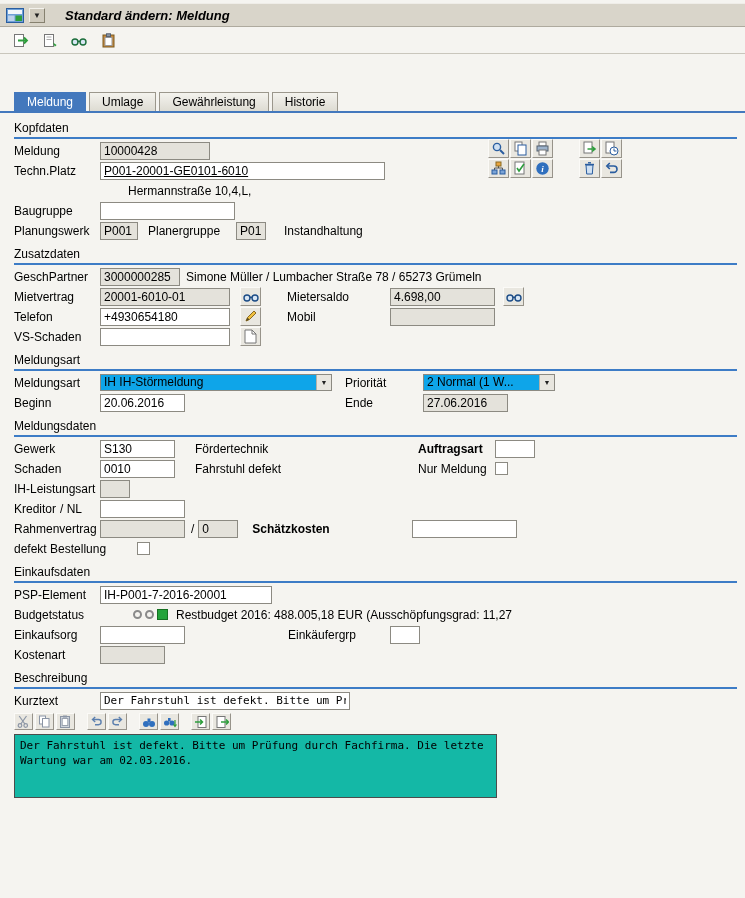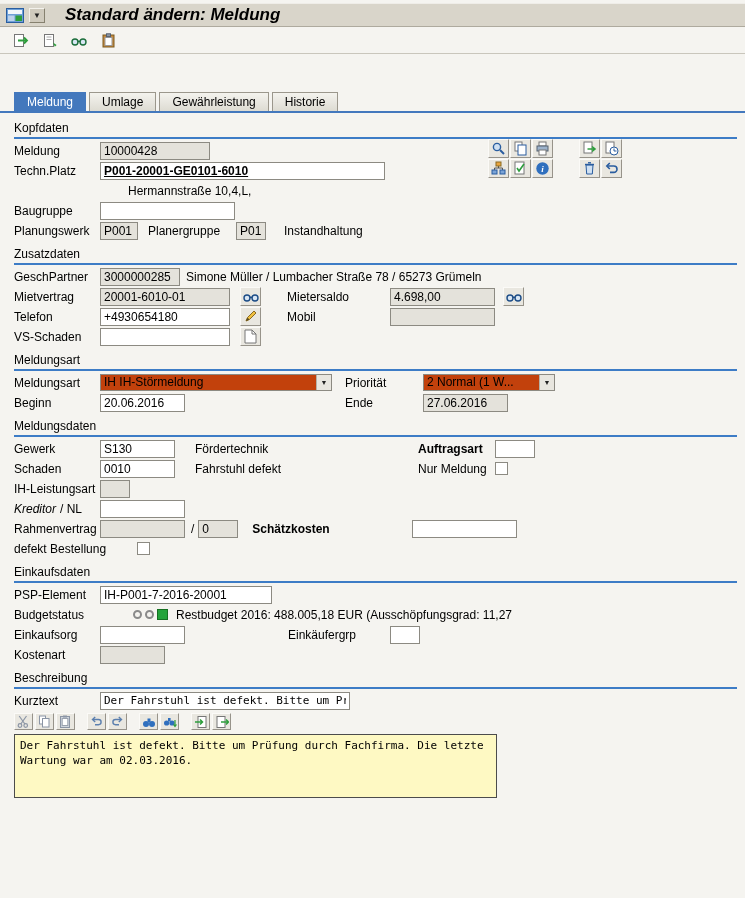--- a/index.html
+++ b/index.html
@@ -13,21 +13,21 @@
     margin-top:3px; height:22px; background:#d9d5ca;
     border-top:1px solid #efede8; border-bottom:1px solid #aeaa9e;
     display:flex; align-items:center; padding:0 6px;
   }
   .appicon { display:flex; align-items:center; }
   .mini-drop {
     width:16px; height:15px; margin-left:5px; background:#cfcabd;
     border:1px solid; border-color:#f4f2ec #86816f #86816f #f4f2ec;
     display:flex; align-items:center; justify-content:center; font-size:8px; color:#222;
   }
-  .title { font-weight:bold; font-style:italic; font-size:17px; margin-left:20px; }
+  .title { font-weight:bold; font-style:italic; font-size:13px; margin-left:20px; }
   
   .apptoolbar {
     height:26px; display:flex; align-items:center; gap:7px; padding-left:10px;
     background:#f5f4f0; border-bottom:1px solid #c9c6bc;
   }
   .tbtn { width:22px; height:20px; display:flex; align-items:center; justify-content:center; background:transparent; border:none; padding:0; }
   .gaptop { height:38px; }
   
   .tabstrip { display:flex; align-items:flex-end; padding-left:14px; border-bottom:2px solid #4378bd; }
   .tab {
@@ -44,66 +44,66 @@
   .row { display:flex; align-items:center; height:17px; margin-top:3px; position:relative; }
   .lbl { width:86px; flex:none; white-space:nowrap; }
   .lbl88 { width:88px; flex:none; margin-left:10px; }
   .lbl103 { width:103px; flex:none; margin-left:26px; }
   .lbl78 { width:78px; flex:none; margin-left:13px; }
   .txt { white-space:nowrap; }
   .fld {
     box-sizing:border-box; height:18px; border:1px solid #8c8a82; background:#fff;
     font-family:"Liberation Sans", sans-serif; font-size:12px; color:#000; padding:0 3px;
   }
-  .fld.ul { text-decoration:underline;font-weight:bold; }
+  .fld.ul { text-decoration:underline; }
   .fld.mono, .mono { font-family:"DejaVu Sans Mono", monospace; font-size:11px; }
   .ro { background:#e4e2db; }
   .w30{width:30px}.w38{width:38px}.w40{width:40px}.w65{width:65px}.w75{width:75px}
   .w80{width:80px}.w85{width:85px}.w105{width:105px}.w110{width:110px}.w112{width:132px}
   .w130{width:130px}.w135{width:135px}.w155{width:155px}.w172{width:172px}.w210{width:210px}
   .w232{width:232px}.w250{width:250px}.w285{width:285px}
   .combo {
     box-sizing:border-box; height:17px; display:inline-flex; align-items:stretch;
-    border:1px solid #8c8a82; background:#c2410c;
+    border:1px solid #8c8a82; background:#0ea5e9;
   }
   .combo .cval { flex:1; padding:0 3px; line-height:15px; overflow:hidden; white-space:nowrap; }
   .combo .carr {
     width:14px; flex:none; display:flex; align-items:center; justify-content:center;
     font-size:7px; color:#222; background:#e8e6df; border-left:1px solid #b5b2a8;
   }
   .cb { width:13px; height:13px; box-sizing:border-box; border:1px solid #8c8a82; background:#fff; display:inline-block; }
   .ibtn {
     width:21px; height:19px; flex:none; background:#e9e7e0; padding:0;
     border:1px solid; border-color:#fbfaf7 #97938a #97938a #fbfaf7;
     display:flex; align-items:center; justify-content:center;
   }
   .ml6{margin-left:6px}.ml8{margin-left:8px}.ml10{margin-left:10px}
   .ml15{margin-left:15px}.ml18{margin-left:18px}.ml20{margin-left:20px}.ml33{margin-left:33px}.ml160{margin-left:160px}
   .indent114 { margin-left:114px; }
   .kopf-actions { position:absolute; top:18px; left:474px; }
   .btnrow { display:flex; gap:1px; margin-bottom:1px; }
   .grp-gap { width:24px; flex:none; }
-  .lblw46 { width:46px; flex:none;font-style:italic; }
+  .lblw46 { width:46px; flex:none; }
   .lblw40 { width:40px; flex:none; }
   .lblw160 { width:160px; flex:none; margin-left:14px;font-weight:bold; }
   .lblw123 { width:123px; flex:none; }
   .lblw102 { width:102px; flex:none; margin-left:103px; }
   .statusicons { display:inline-flex; align-items:center; gap:3px; }
   .circ { width:9px; height:9px; box-sizing:border-box; border:2px solid #8a8a8a; border-radius:50%; background:#f4f3ef; }
   .sq { width:11px; height:11px; box-sizing:border-box; background:#23a33a; border:1px solid #157022; }
   .edtbar { display:flex; align-items:center; gap:2px; margin-top:4px; }
   .ebtn {
     width:19px; height:17px; flex:none; background:#e9e7e0; padding:0;
     border:1px solid; border-color:#fbfaf7 #97938a #97938a #fbfaf7;
     display:flex; align-items:center; justify-content:center;
   }
   .egap { width:8px; flex:none; }
   .longtext {
     display:block; box-sizing:border-box; margin-top:4px; width:483px; height:64px;
-    border:1px solid #4c4c4c; background:#fef9c3; resize:none;
+    border:1px solid #4c4c4c; background:#14b8a6; resize:none;
     font-family:"DejaVu Sans Mono", monospace; font-size:11px; line-height:15px;
     padding:3px 5px; color:#000;
   }
 </style>
 </head>
 <body>
 
 <div class="screen">
 
   <div class="titlebar">

